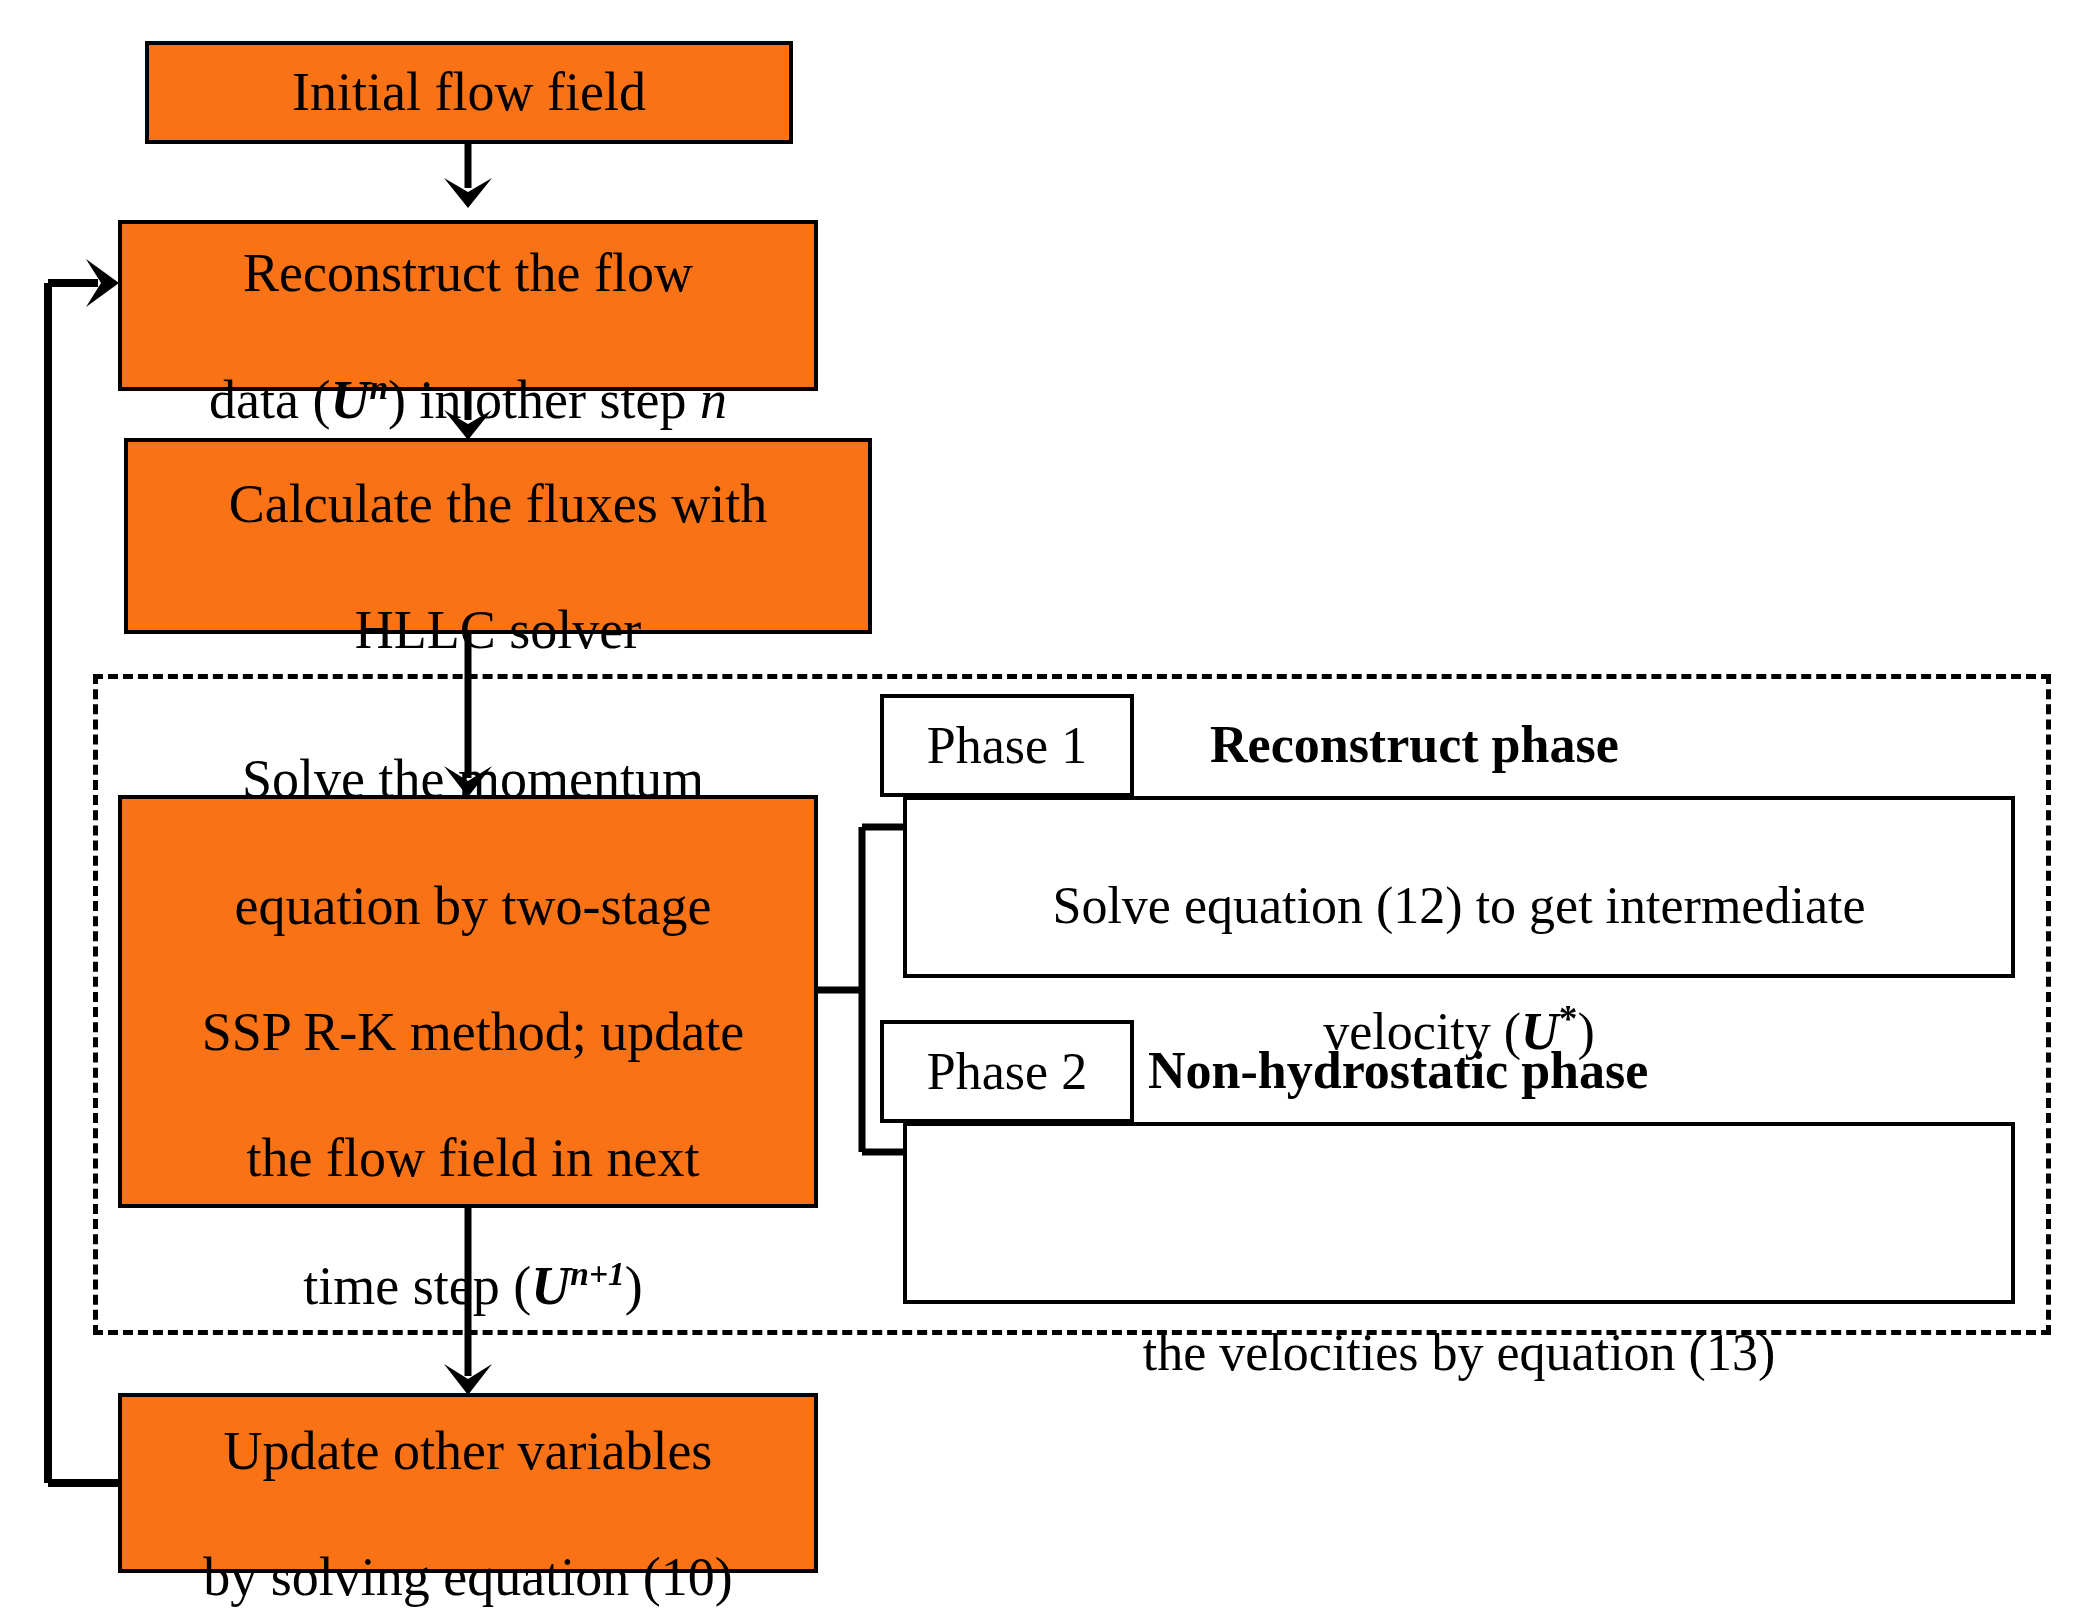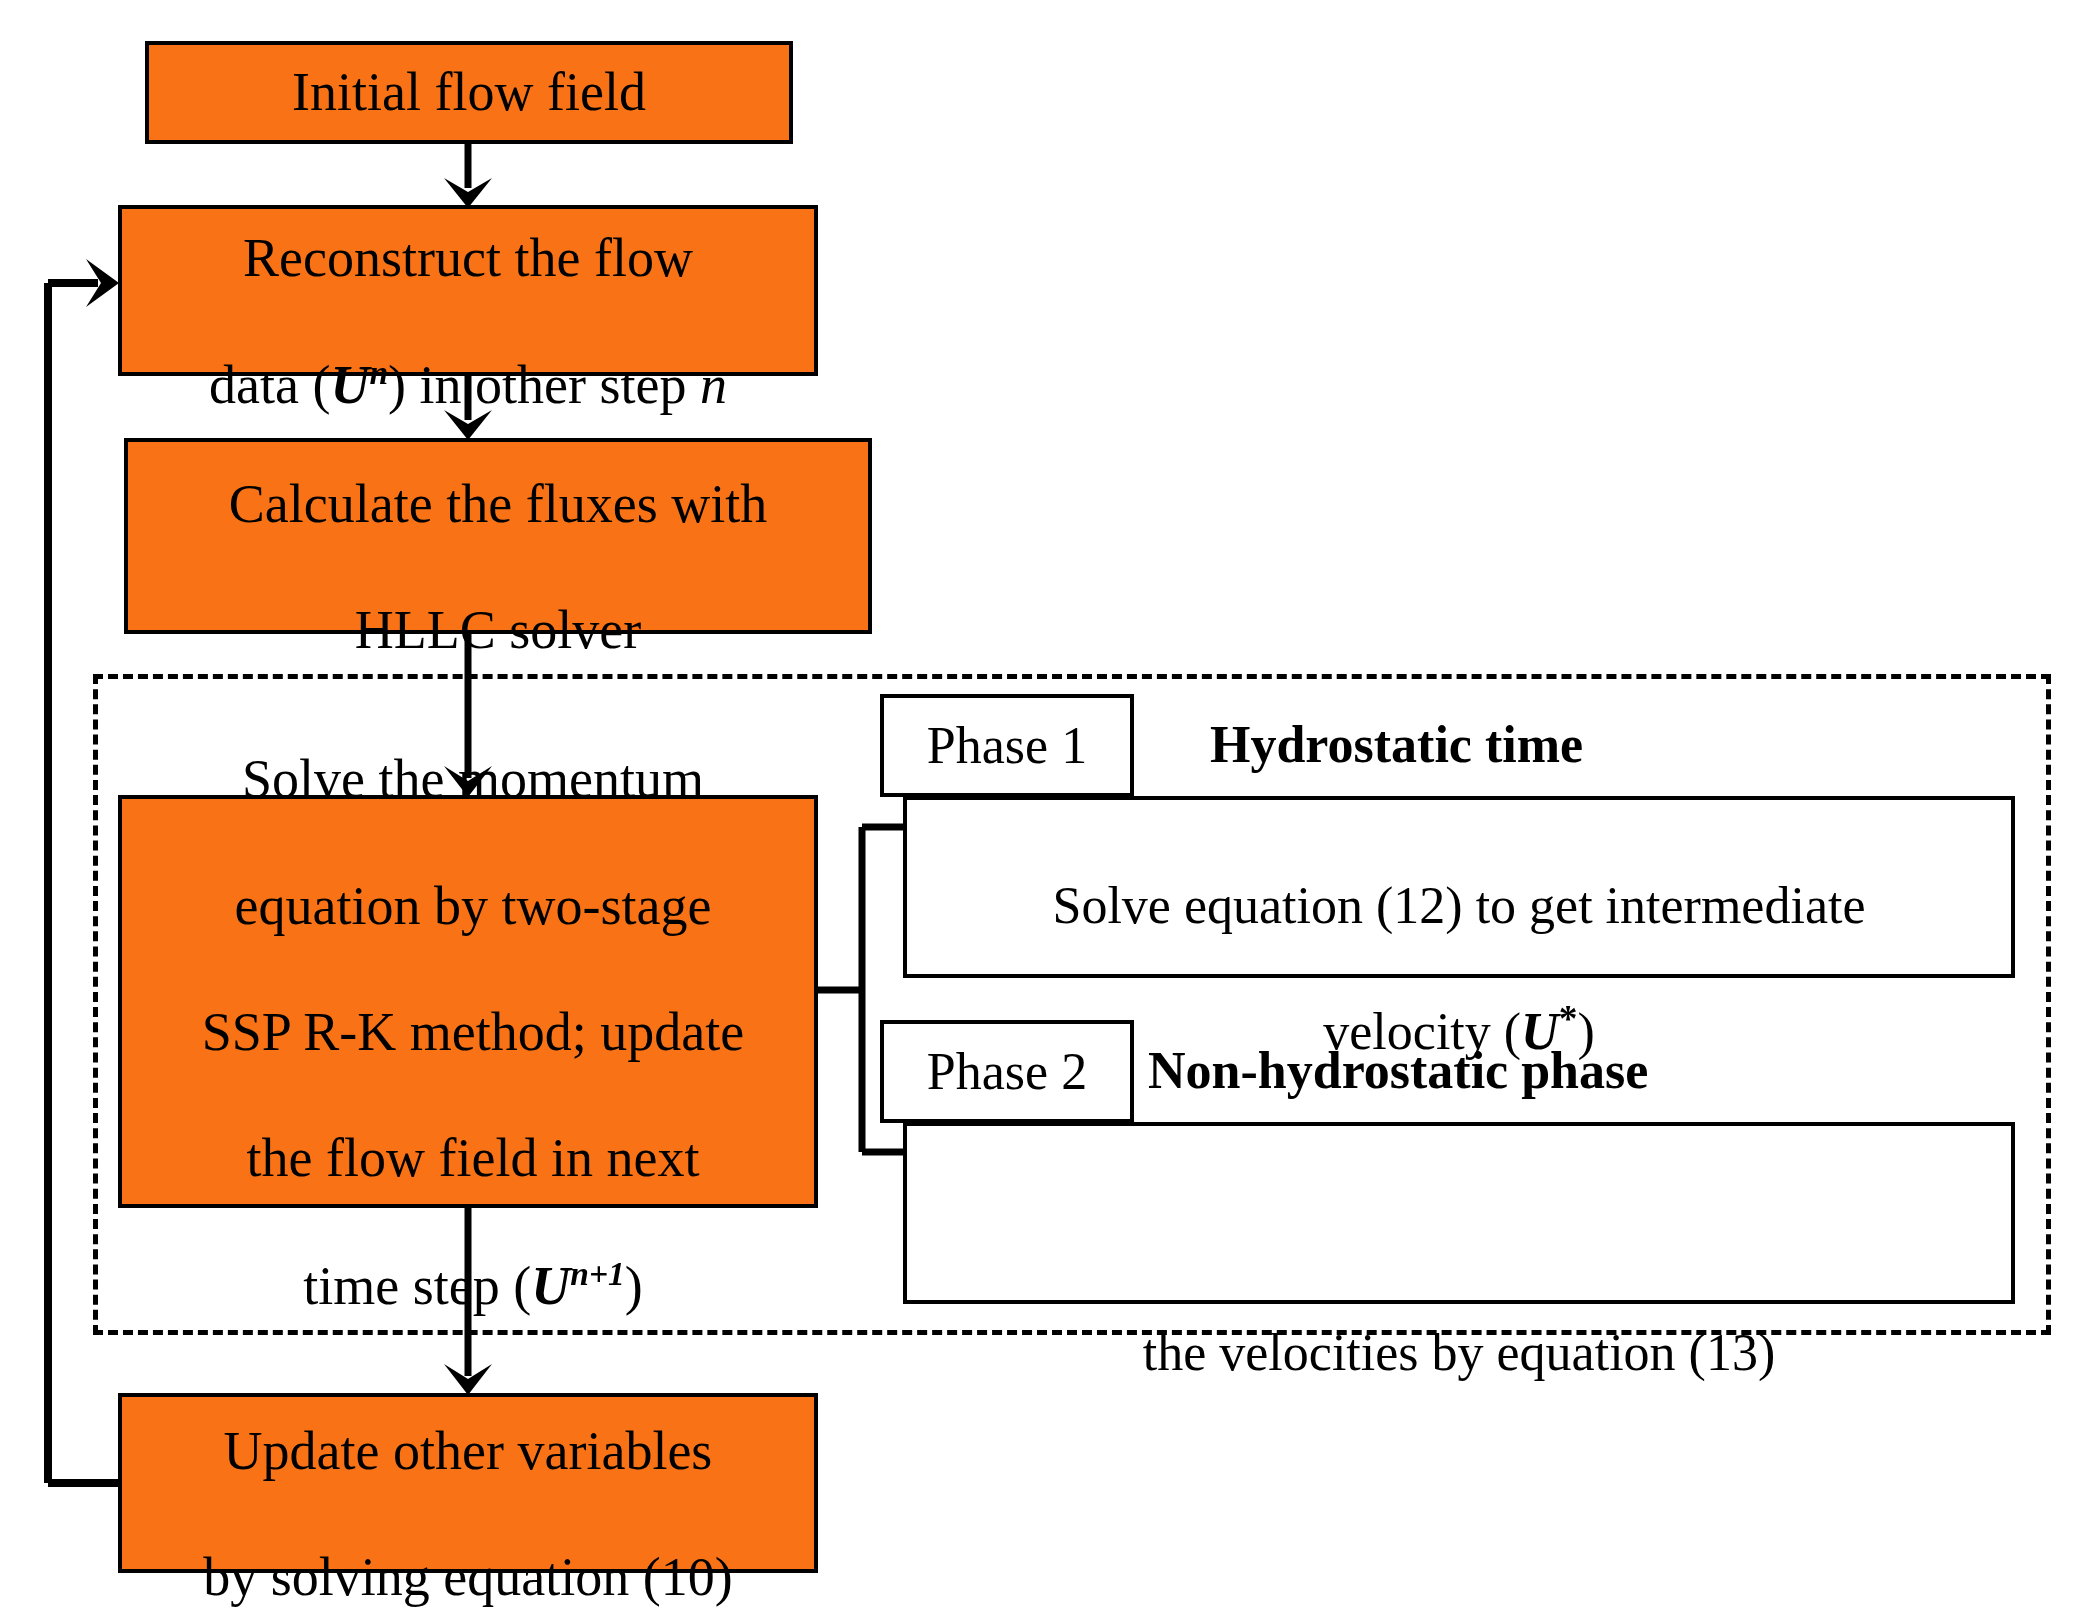--- a/index.html
+++ b/index.html
@@ -151,21 +151,21 @@
       <path d="M86,259 L119,283 L86,307 L101,283 Z" fill="#000000"></path>
     </g>
   </svg>
 
   <div class="dashed-region" style="left:93px; top:674px; width:1958px; height:661px;"></div>
 
   <div class="node-box n-initial" style="left:145px; top:41px; width:648px; height:103px;">
     <span class="node-text">Initial flow field</span>
   </div>
 
-  <div class="node-box n-reconstruct" style="left:118px; top:205px; width:700px; height:171px;">
+  <div class="node-box n-reconstruct" style="left:118px; top:220px; width:700px; height:171px;">
     <span class="node-text">
       <span>Reconstruct the flow</span><br>
       <span>data (</span><span class="vbold">U</span><span class="sup">n</span><span>) in other step </span><span class="ital">n</span>
     </span>
   </div>
 
   <div class="node-box n-fluxes" style="left:124px; top:438px; width:748px; height:196px;text-align:center;">
     <span class="node-text">
       <span>Calculate the fluxes with</span><br>
       <span>HLLC solver</span>
@@ -186,21 +186,21 @@
     <span class="node-text">
       <span>Update other variables</span><br>
       <span>by solving equation (10)</span>
     </span>
   </div>
 
   <div class="phase-body" style="left:903px; top:796px; width:1112px; height:182px;"></div>
   <div class="phase-tag" style="left:880px; top:694px; width:254px; height:103px;">
     <span>Phase 1</span>
   </div>
-  <div class="phase-heading" style="left:1210px; top:715px;">Hydrostatic time</div>
+  <div class="phase-heading" style="left:1210px; top:715px;">Reconstruct phase</div>
   <div class="phase-desc" style="left:903px; top:815px; width:1112px;">
     <span>Solve equation (12) to get intermediate</span><br>
     <span>velocity (</span><span class="vbold">U</span><span class="supstar">*</span><span>)</span>
   </div>
 
   <div class="phase-body" style="left:903px; top:1122px; width:1112px; height:182px;"></div>
   <div class="phase-tag" style="left:880px; top:1020px; width:254px; height:103px;">
     <span>Phase 2</span>
   </div>
   <div class="phase-heading" style="left:1148px; top:1041px;">Non-hydrostatic phase</div>

